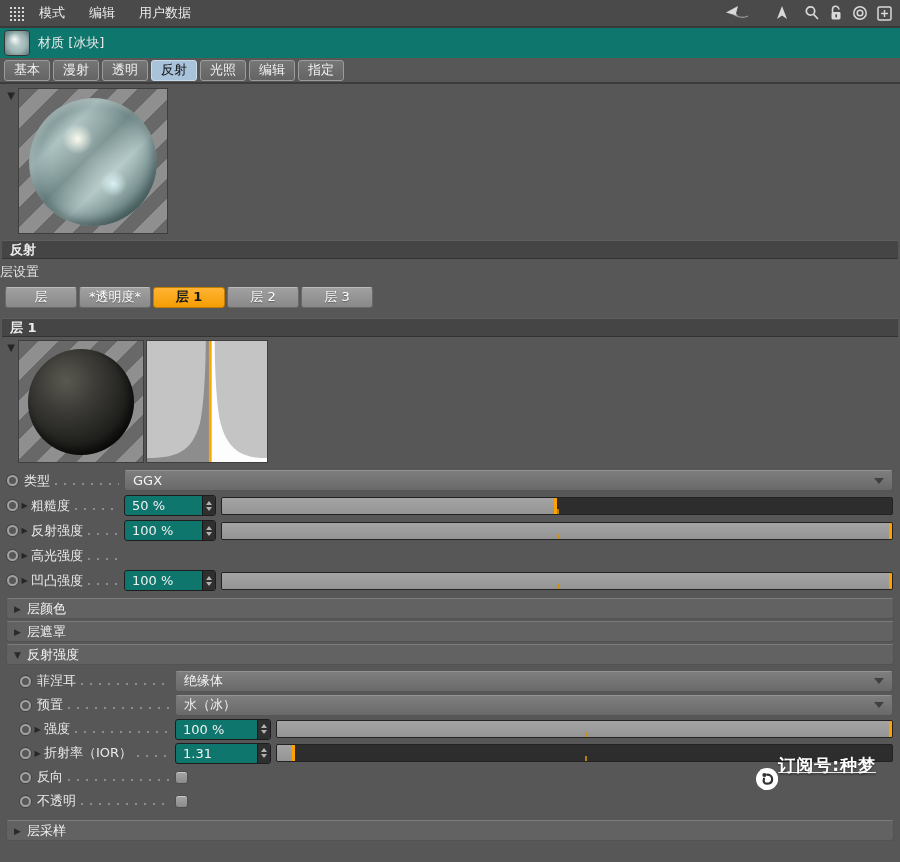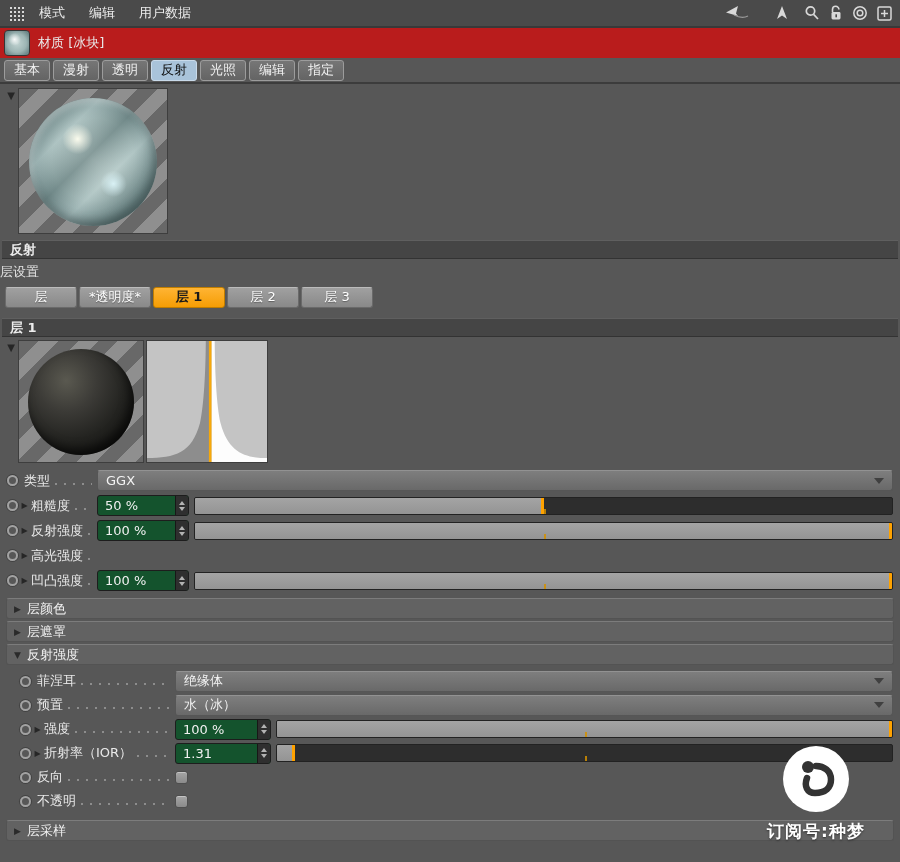--- a/index.html
+++ b/index.html
@@ -11,21 +11,21 @@
   .menubar { height:28px; background:#4a4a4a; border-bottom:2px solid #393939;
              display:flex; align-items:center; padding:0 8px; }
   .burger { width:17px; height:16px; margin-right:14px;
             background-image:radial-gradient(#d8d8d8 1px, transparent 1.4px);
             background-size:4px 4px; background-position:1px 1px; }
   .menu-item { color:#ededed; margin-right:24px; cursor:default; }
   .mb-right { margin-left:auto; display:flex; align-items:center; gap:9px; }
   .mb-right svg { display:block; }
 
   
-  .mat-row { height:30px; display:flex; align-items:center; padding:12px 4px; background:#b91c1c; }
+  .mat-row { height:30px; display:flex; align-items:center; padding:12px 4px; background:#0f766e; }
   .mat-thumb { width:26px; height:26px; border:1px solid #353535; margin-right:8px;
     background:
       radial-gradient(circle at 40% 35%, rgba(255,255,255,.9) 0, rgba(255,255,255,0) 30%),
       radial-gradient(circle at 50% 50%, #c2d4d2 0%, #9db5b4 55%, #6d8889 85%, #95acac 100%);
     border-radius:4px; }
 
   
   .tab-row { height:26px; display:flex; align-items:center; padding:0 4px; border-bottom:2px solid #3c3c3c; }
   .tab { height:21px; padding:8px 9px; margin-right:3px; display:flex; align-items:center;
          background:linear-gradient(#767676,#646464); border:1px solid #9c9c9c; border-radius:3px;
@@ -67,36 +67,36 @@
       radial-gradient(circle at 36% 30%, #5a5950 0%, #3c3b37 30%, #242421 58%, #151513 82%);
     box-shadow: inset -4px -6px 10px rgba(0,0,0,.6); }
   .preview-curve { width:122px; height:123px; border:1px solid #3e3e3e; margin-left:2px; }
 
   
   .params { padding:2px 7px 0 4px; }
   .row { height:25px; display:flex; align-items:center; }
   .row.g2 { height:24px; padding-left:13px; }
   .ring { width:11px; height:11px; border:2px solid #a2a2a2; border-radius:50%;
           box-shadow:0 0 0 1px rgba(40,40,40,.45); flex:none; margin-left:3px; }
-  .lblbox { width:79px; flex:none; display:flex; align-items:center; }
+  .lblbox { width:106px; flex:none; display:flex; align-items:center; }
   .g2 .lblbox { width:144px; }
   .expander { width:13px; text-align:center; color:#262626; font-size:8px; flex:none; }
   .no-exp { width:6px; flex:none; }
   .plabel { color:#e9e9e9; white-space:nowrap; flex:none; }
   .leader { flex:1; height:2px; margin:0 5px 0 5px; opacity:.55; align-self:center; margin-top:6px;
             background-image:repeating-linear-gradient(90deg,#b9b9b9 0 2px, transparent 2px 9px); }
   .ctrl { flex:1; display:flex; align-items:center; min-width:0; }
 
   .dd { flex:1; height:21px; background:linear-gradient(#7e7e7e,#696969); border:1px solid #565656;
         border-top-color:#929292; border-radius:3px; display:flex; align-items:center;
         padding:8px 8px; color:#f3f3f3; cursor:default; }
   .dd-arrow { margin-left:auto; width:0; height:0; border-left:5px solid transparent;
               border-right:5px solid transparent; border-top:6px solid #404040; }
 
-  .numfield { width:92px; height:21px; flex:none; background:#14532d; border:1px solid #1d1d1d;
+  .numfield { width:92px; height:21px; flex:none; background:#0f766e; border:1px solid #1d1d1d;
               border-radius:3px; display:flex; align-items:center; color:#f0f0f0; overflow:hidden; }
   .g2 .numfield { width:96px; }
   .num-val { flex:1; padding-left:7px; }
   .stepper { width:13px; height:100%; border-left:1px solid #171717; display:flex; flex-direction:column;
              align-items:center; justify-content:center; gap:2px; background:#2f2f2f; }
   .st-up { width:0; height:0; border-left:3px solid transparent; border-right:3px solid transparent;
            border-bottom:4px solid #b3b3b3; }
   .st-dn { width:0; height:0; border-left:3px solid transparent; border-right:3px solid transparent;
            border-top:4px solid #b3b3b3; }
 
@@ -111,21 +111,21 @@
 
   
   .fold { height:21px; margin:1px 6px 2px 6px; background:#626262; border:1px solid #535353;
           border-top-color:#7c7c7c; border-radius:3px; display:flex; align-items:center;
           padding-left:7px; color:#f2f2f2; cursor:default; }
   .fold .tri { color:#2a2a2a; font-size:9px; margin-right:6px; }
   .gap6 { height:6px; } .gap4 { height:4px; } .gap5 { height:5px; }
 
   
   .watermark { position:absolute; right:24px; top:746px; width:120px; display:flex;
-               flex-direction:column; align-items:center; }
+               flex-direction:row; align-items:flex-start;text-decoration:underline; }
   .wm-text { margin-top:8px; color:#fff; font-weight:bold; font-size:17px; letter-spacing:1px;
              text-shadow:0 1px 2px rgba(0,0,0,.5); white-space:nowrap; }
 </style>
 </head>
 <body>
 
 <div class="app">
 
   <div class="menubar">
     <div class="burger"></div>

